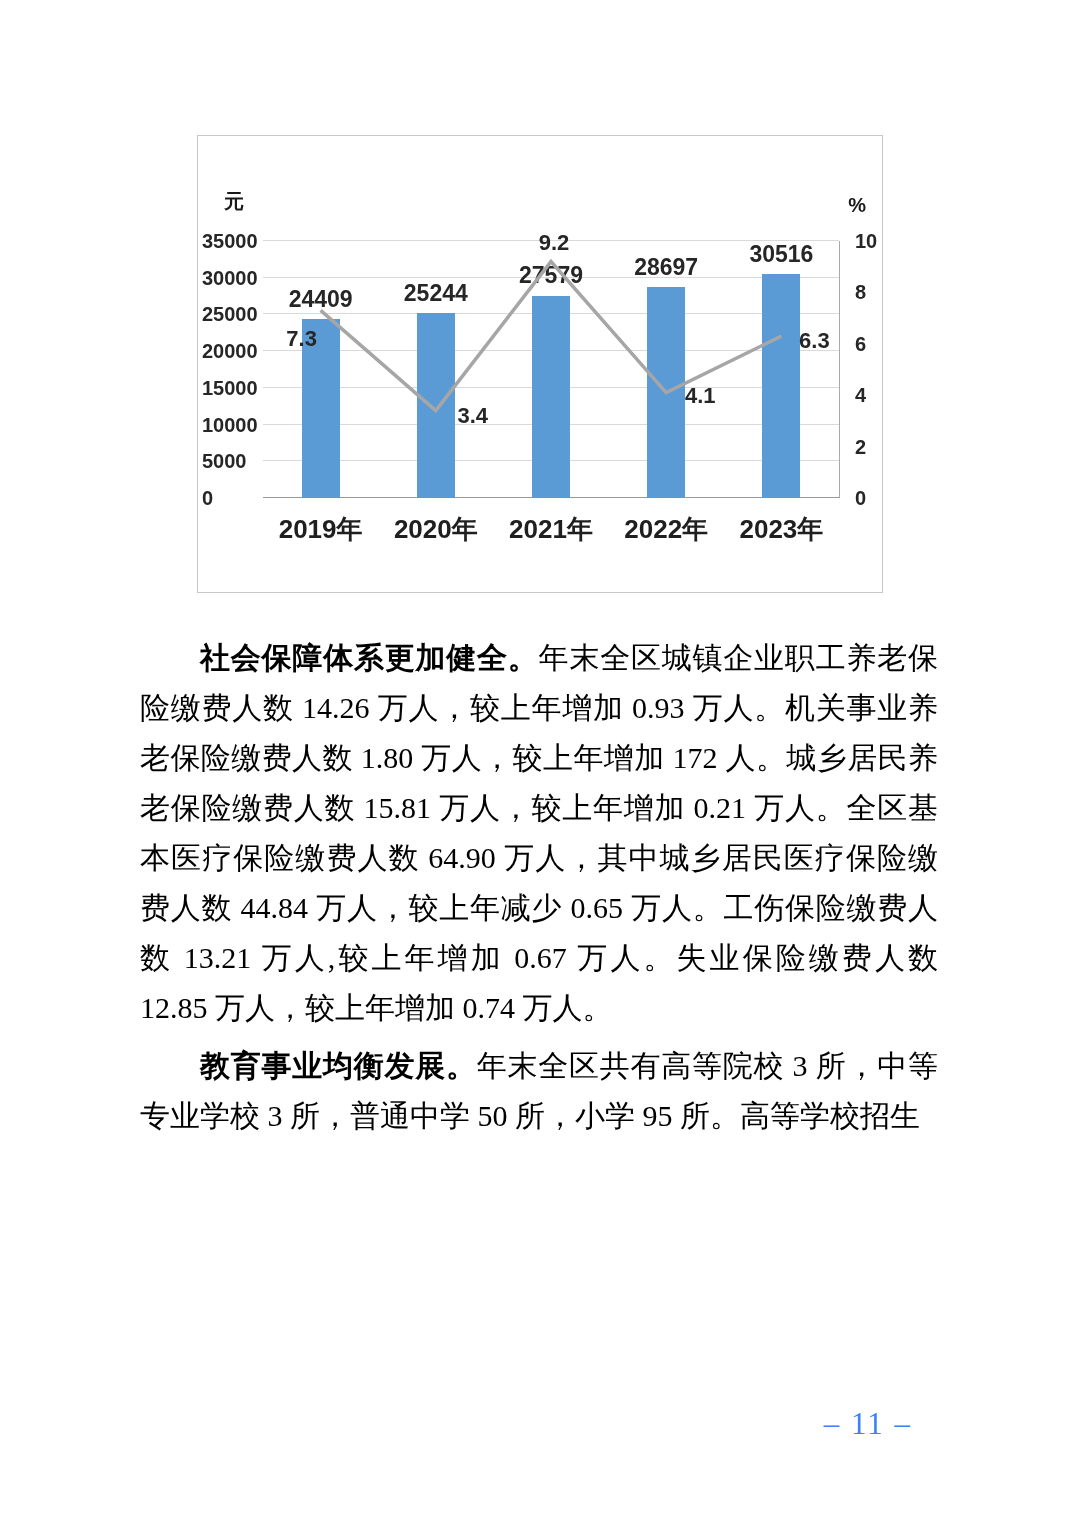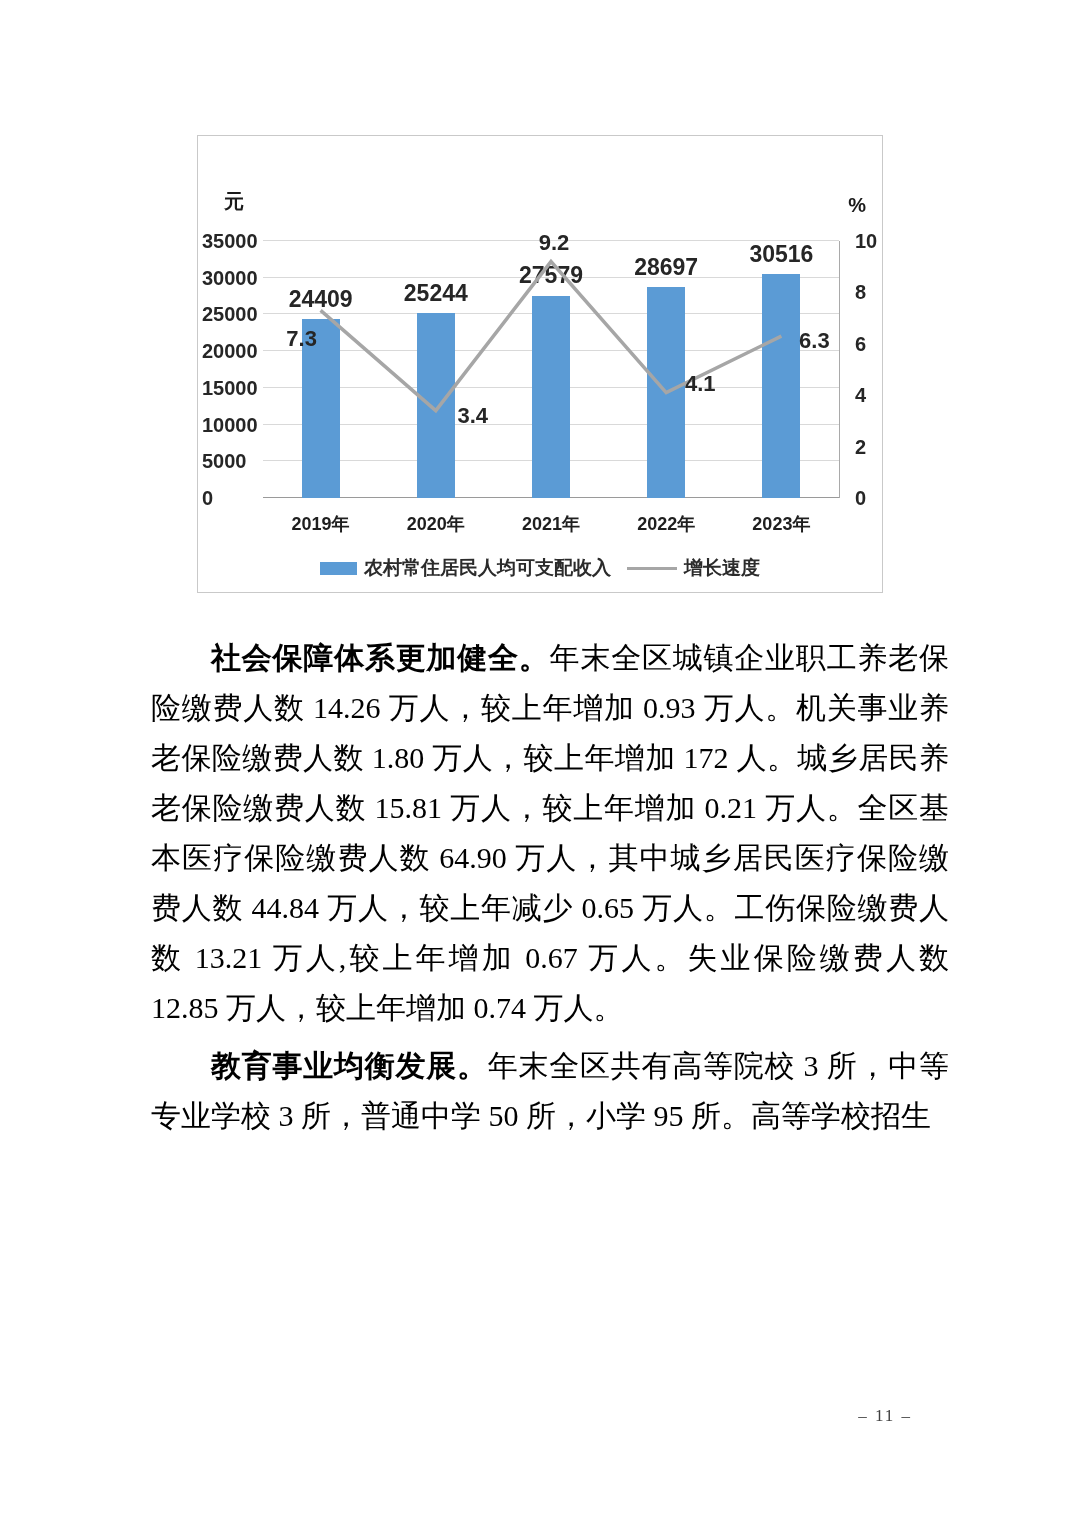--- a/index.html
+++ b/index.html
@@ -109,21 +109,21 @@
     line-height: 26px;
   }
   .tick-left { left: 4px; width: 54px; text-align: left; }
   .tick-right { left: 657px; width: 42px; text-align: left; }
   .x-label {
     position: absolute;
     top: 376px;
     width: 116px;
     text-align: center;
     font-weight: bold;
-    font-size: 18px;
+    font-size: 26px;
     color: #1f1f1f;
   }
   .legend {
     position: absolute;
     left: 0;
     right: 0;
     top: 419px;
     display: flex;
     justify-content: center;
     align-items: center;
@@ -136,21 +136,20 @@
 
   
   .doc {
     position: absolute;
     left: 140px;
     top: 633px;
     width: 798px;
     font-size: 30px;
     line-height: 50px;
     color: #000;
-    margin-left: 11px;
   }
   .para {
     text-align: justify;
     text-indent: 60px;
     margin: 0;
   }
   .para + .para { margin-top: 8px; }
   .lead {
     font-family: "Liberation Sans", sans-serif;
     font-weight: bold;
@@ -160,22 +159,22 @@
     font-weight: bold;
     text-indent: 60px;
     margin-top: 2px;
   }
   .heading + .para { margin-top: 6px; }
 
   .page-number {
     position: absolute;
     right: 162px;
     top: 1406px;
-    font-size: 17px;
-    color: #404040;
+    font-size: 31px;
+    color: #3b82f6;
     letter-spacing: 2px;
   }
 </style>
 </head>
 <body>
 
 <div class="chart-box">
   <div class="axis-unit unit-left">元</div>
   <div class="axis-unit unit-right">%</div>
 
@@ -198,21 +197,21 @@
       <div class="bar" style="left: 384.2px; height: 210.718px; background: rgb(91, 155, 213);"></div>
       <div class="bar-label" style="left: 338.2px; top: 13.282px;">28697</div>
       <div class="bar" style="left: 499.4px; height: 224.075px; background: rgb(91, 155, 213);"></div>
       <div class="bar-label" style="left: 453.4px; top: -0.0746285px;">30516</div>
       <svg width="576" height="257" class="series-line">
         <polyline points="57.6,69.39000000000001 172.8,169.62 288,20.56000000000003 403.2,151.63 518.4,95.09" fill="none" stroke="#A6A6A6" stroke-width="3.5"></polyline>
       </svg>
       <div class="line-label" style="left: 14.6px; top: 85.39px;">7.3</div>
       <div class="line-label" style="left: 185.8px; top: 161.62px;">3.4</div>
       <div class="line-label" style="left: 267px; top: -11.44px;">9.2</div>
-      <div class="line-label" style="left: 413.2px; top: 130px;">4.1</div>
+      <div class="line-label" style="left: 413.2px; top: 142px;">4.1</div>
       <div class="line-label" style="left: 527.4px; top: 87.09px;">6.3</div>
     </div>
   <div id="ticks-left">
       <div class="tick tick-left" style="top: 349px;">0</div>
       <div class="tick tick-left" style="top: 312.286px;">5000</div>
       <div class="tick tick-left" style="top: 275.571px;">10000</div>
       <div class="tick tick-left" style="top: 238.857px;">15000</div>
       <div class="tick tick-left" style="top: 202.143px;">20000</div>
       <div class="tick tick-left" style="top: 165.429px;">25000</div>
       <div class="tick tick-left" style="top: 128.714px;">30000</div>
@@ -227,26 +226,20 @@
       <div class="tick tick-right" style="top: 92px;">10</div>
     </div>
   <div id="x-labels">
       <div class="x-label" style="left: 64.6px;">2019年</div>
       <div class="x-label" style="left: 179.8px;">2020年</div>
       <div class="x-label" style="left: 295px;">2021年</div>
       <div class="x-label" style="left: 410.2px;">2022年</div>
       <div class="x-label" style="left: 525.4px;">2023年</div>
     </div>
 
-  <div class="legend">
-    <span class="legend-swatch" style="background: rgb(91, 155, 213);"></span>
-    <span>农村常住居民人均可支配收入</span>
-    <span class="legend-line" style="background: rgb(166, 166, 166);"></span>
-    <span>增长速度</span>
-  </div>
 </div>
 
 <div class="doc">
     <div class="para"><span class="lead">社会保障体系更加健全。</span><span class="body-text">年末全区城镇企业职工养老保险缴费人数 14.26 万人，较上年增加 0.93 万人。机关事业养老保险缴费人数 1.80 万人，较上年增加 172 人。城乡居民养老保险缴费人数 15.81 万人，较上年增加 0.21 万人。全区基本医疗保险缴费人数 64.90 万人，其中城乡居民医疗保险缴费人数 44.84 万人，较上年减少 0.65 万人。工伤保险缴费人数 13.21 万人,较上年增加 0.67 万人。失业保险缴费人数 12.85 万人，较上年增加 0.74 万人。</span></div>
     <div class="para"><span class="lead">教育事业均衡发展。</span><span class="body-text">年末全区共有高等院校 3 所，中等专业学校 3 所，普通中学 50 所，小学 95 所。高等学校招生</span></div>
   </div>
 
 <div class="page-number">– 11 –</div>
 
 </body></html>

